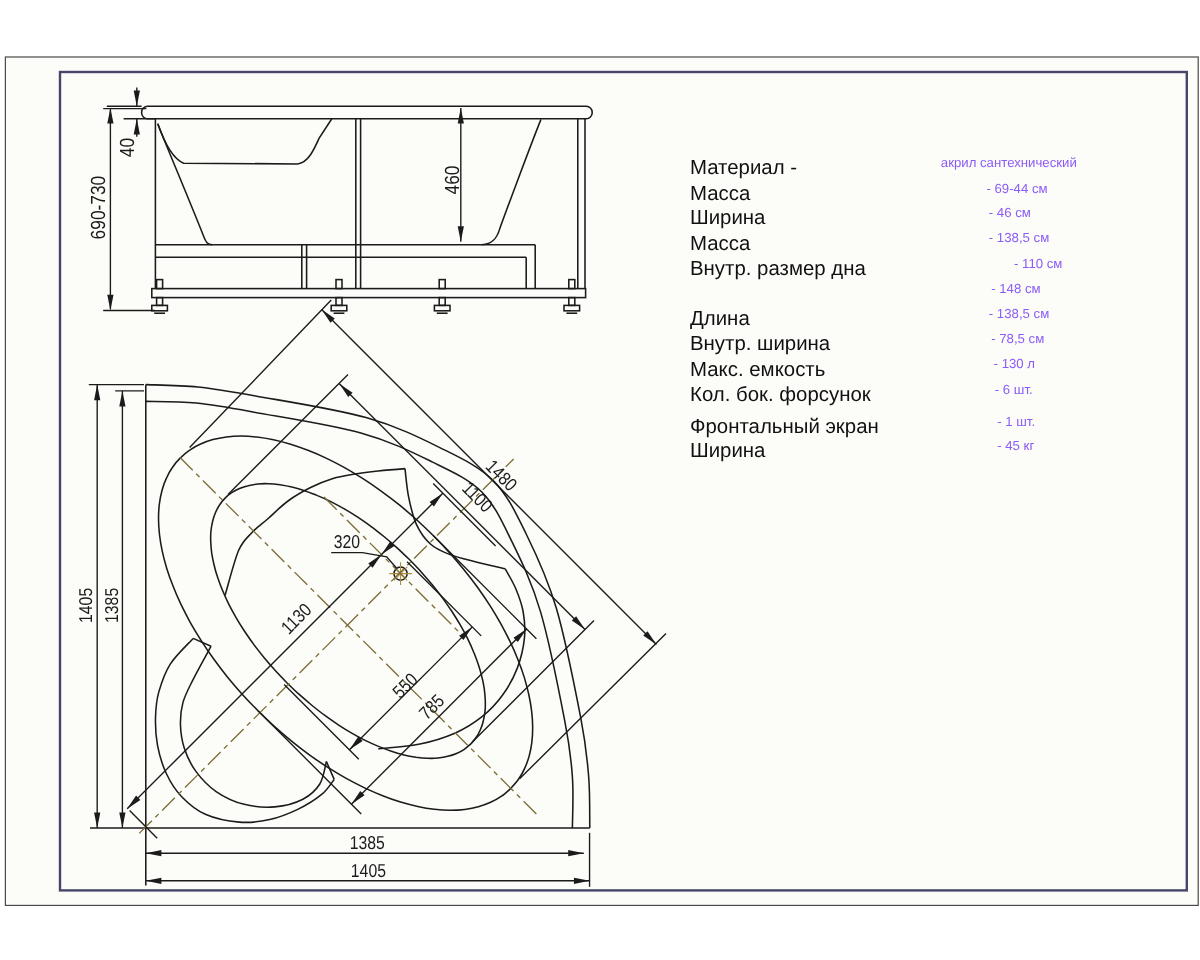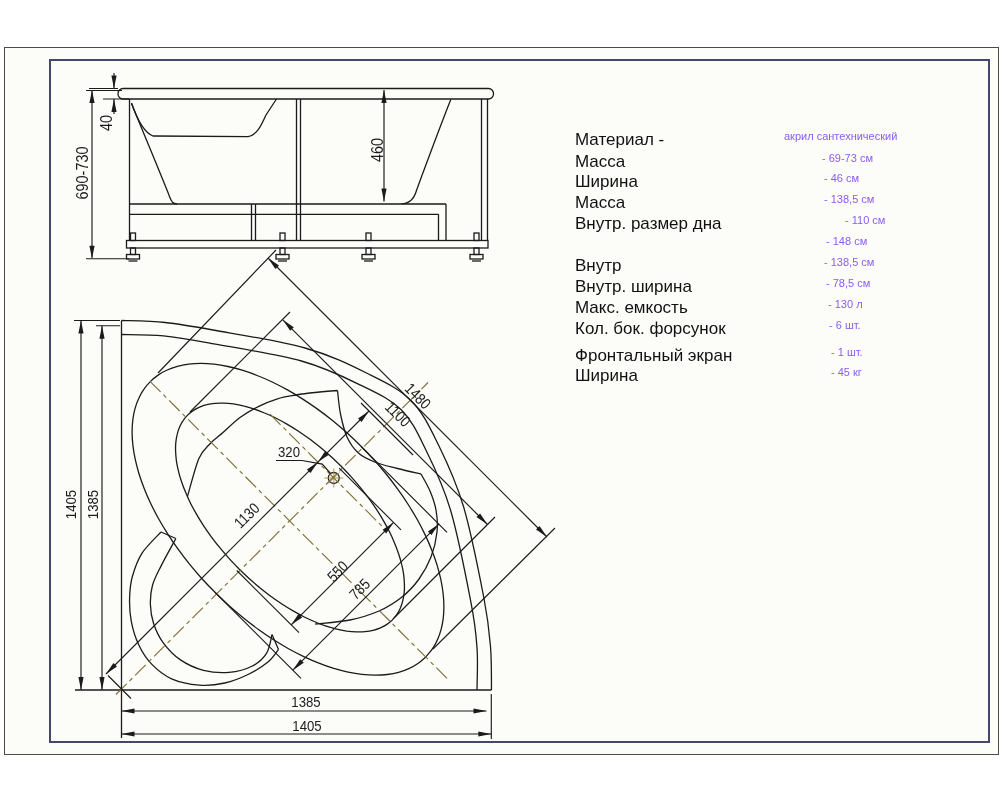--- a/index.html
+++ b/index.html
@@ -203,29 +203,29 @@
       </g>
 
 <g transform="translate(307.0,725.3) rotate(0.0) scale(0.85,1)">
         <text x="0" y="5.5" text-anchor="middle" class="dt" style="font-size:15.5px">1405</text>
       </g>
 </svg>
 
 <div class="lbl" style="top:129.5px">Материал -</div>
     <div class="val" style="top:129.5px;left:784px">акрил сантехнический</div>
 <div class="lbl" style="top:152.0px">Масса</div>
-    <div class="val" style="top:152.0px;left:822px">- 69-73 см</div>
+    <div class="val" style="top:152.0px;left:822px">- 69-44 см</div>
 <div class="lbl" style="top:172.4px">Ширина</div>
     <div class="val" style="top:172.4px;left:824px">- 46 см</div>
 <div class="lbl" style="top:193.4px">Масса</div>
     <div class="val" style="top:193.4px;left:824px">- 138,5 см</div>
 <div class="lbl" style="top:214.1px">Внутр. размер дна</div>
     <div class="val" style="top:214.1px;left:845px">- 110 см</div>
     <div class="val" style="top:235.3px;left:826px">- 148 см</div>
-<div class="lbl" style="top:256.4px">Внутр</div>
+<div class="lbl" style="top:256.4px">Длина</div>
     <div class="val" style="top:256.4px;left:824px">- 138,5 см</div>
 <div class="lbl" style="top:277.1px">Внутр. ширина</div>
     <div class="val" style="top:277.1px;left:826px">- 78,5 см</div>
 <div class="lbl" style="top:298.3px">Макс. емкость</div>
     <div class="val" style="top:298.3px;left:828px">- 130 л</div>
 <div class="lbl" style="top:318.6px">Кол. бок. форсунок</div>
     <div class="val" style="top:318.6px;left:829px">- 6 шт.</div>
 <div class="lbl" style="top:345.6px">Фронтальный экран</div>
     <div class="val" style="top:345.6px;left:831px">- 1 шт.</div>
 <div class="lbl" style="top:365.8px">Ширина</div>

